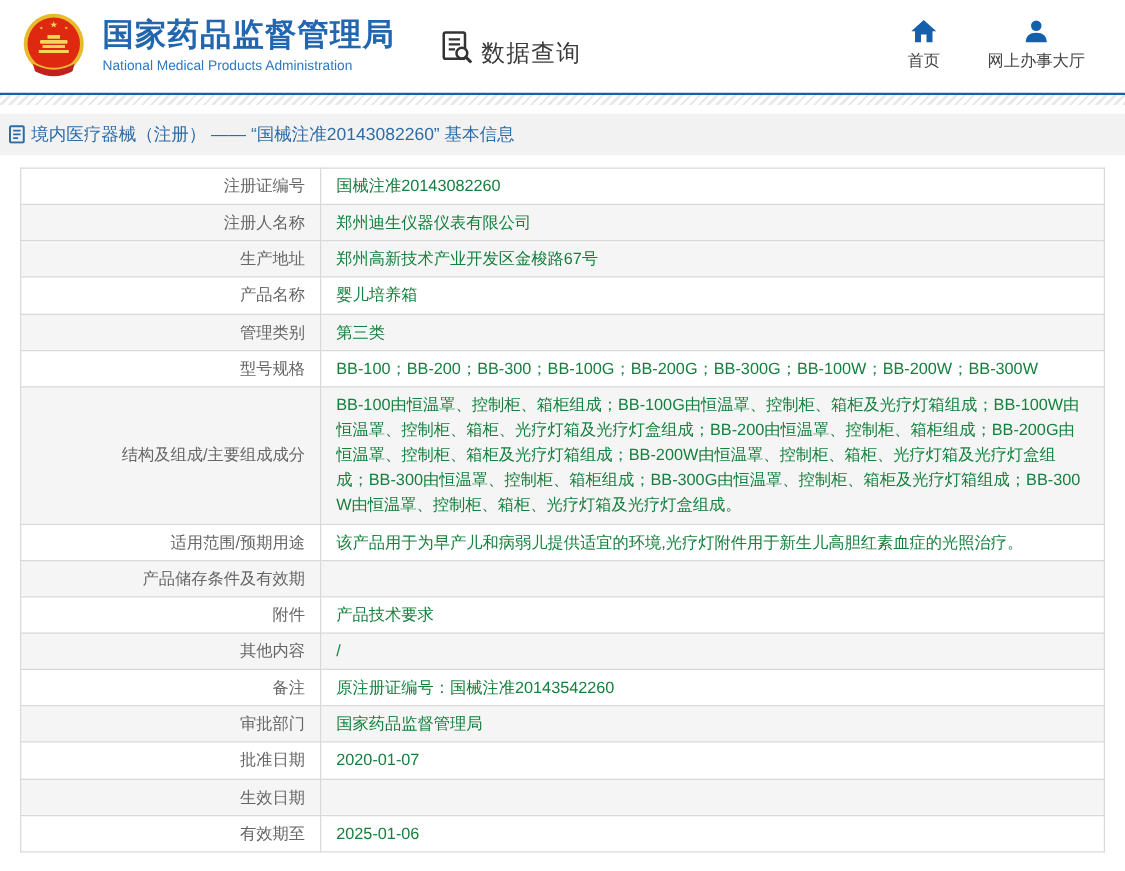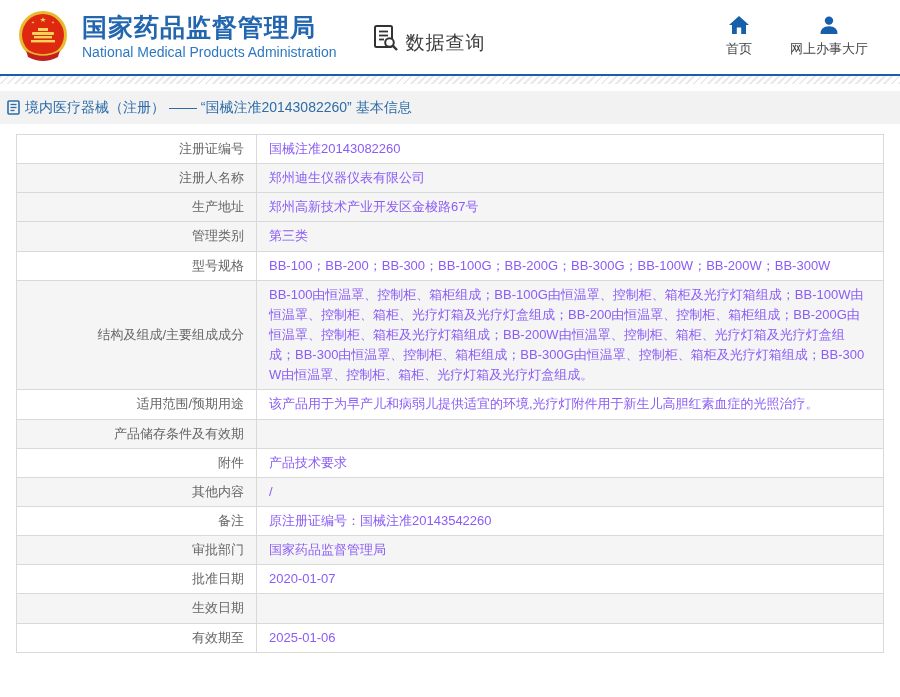--- a/index.html
+++ b/index.html
@@ -5,21 +5,21 @@
   * { margin: 0; padding: 0; box-sizing: border-box; }
   html, body { width: 900px; background: #ffffff; font-family: "Liberation Sans", "DejaVu Sans", sans-serif; }
   body { min-height: 697px; }
 
   
   .header { height: 74px; display: flex; align-items: center; padding: 0 18px; background: #fff; position: relative; }
   .logo-wrap { display: flex; align-items: center; }
   .emblem { width: 50px; height: 54px; margin-right: 14px; flex: 0 0 auto; }
   .agency-titles { display: flex; flex-direction: column; line-height: 1.1; }
   .agency-cn { font-size: 25px; font-weight: bold; color: #2166ae; letter-spacing: 1px; }
-  .agency-en { font-size: 14px; color: #2e78c2; margin-top: 4px; }
+  .agency-en { font-size: 11px; color: #2e78c2; margin-top: 4px; }
   .section-query { display: flex; align-items: center; margin-left: 36px; color: #3a3a3a; }
   .section-query .q-icon { margin-right: 6px; }
   .section-label { font-size: 19px; color: #3a3a3a; letter-spacing: 1px; margin-top: 12px; }
   .header-nav { margin-left: auto; display: flex; align-items: center; gap: 38px; padding-right: 14px; }
   .nav-item { display: flex; flex-direction: column; align-items: center; cursor: pointer; }
   .nav-item .nav-label { font-size: 13px; color: #444; margin-top: 6px; text-align: center; }
 
   
   .blue-rule { height: 2px; background: #1660ab; }
   .hatch-strip { height: 8px;
@@ -28,21 +28,21 @@
   
   .breadcrumb-bar { margin-top: 7px; background: #f2f2f2; height: 33px; display: flex; align-items: center; padding: 0 7px; }
   .breadcrumb { display: flex; align-items: center; color: #2d6ca8; font-size: 14px; }
   .breadcrumb .bc-icon { margin-right: 5px; display: inline-flex; }
 
   
   .table-wrap { padding: 10px 16px 8px 16px; }
   table.info { width: 100%; border-collapse: collapse; table-layout: fixed; }
   table.info td { border: 1px solid #d9d9d9; font-size: 13px; line-height: 1.55; vertical-align: middle; }
   td.lbl { width: 240px; text-align: right; color: #666; padding: 4px 12px 4px 6px; }
-  td.val { color: #8b5cf6; padding: 4px 14px 4px 12px; word-break: break-all; }
+  td.val { color: #15803d; padding: 4px 14px 4px 12px; word-break: break-all; }
   tr.even { background: #f5f5f5; }
   tr.odd { background: #ffffff; }
 </style>
 </head>
 <body>
 
 <div class="header">
   <div class="logo-wrap">
     <svg class="emblem" viewBox="0 0 50 54">
       <circle cx="25" cy="25" r="24" fill="#e8bb2f"></circle>
@@ -117,20 +117,24 @@
     <td class="val">国械注准20143082260</td>
   </tr>
         <tr class="even">
     <td class="lbl">注册人名称</td>
     <td class="val">郑州迪生仪器仪表有限公司</td>
   </tr>
         <tr class="even">
     <td class="lbl">生产地址</td>
     <td class="val">郑州高新技术产业开发区金梭路67号</td>
   </tr>
+        <tr class="odd">
+    <td class="lbl">产品名称</td>
+    <td class="val">婴儿培养箱</td>
+  </tr>
         <tr class="even">
     <td class="lbl">管理类别</td>
     <td class="val">第三类</td>
   </tr>
         <tr class="odd">
     <td class="lbl">型号规格</td>
     <td class="val">BB-100；BB-200；BB-300；BB-100G；BB-200G；BB-300G；BB-100W；BB-200W；BB-300W</td>
   </tr>
         <tr class="even">
     <td class="lbl">结构及组成/主要组成成分</td>

